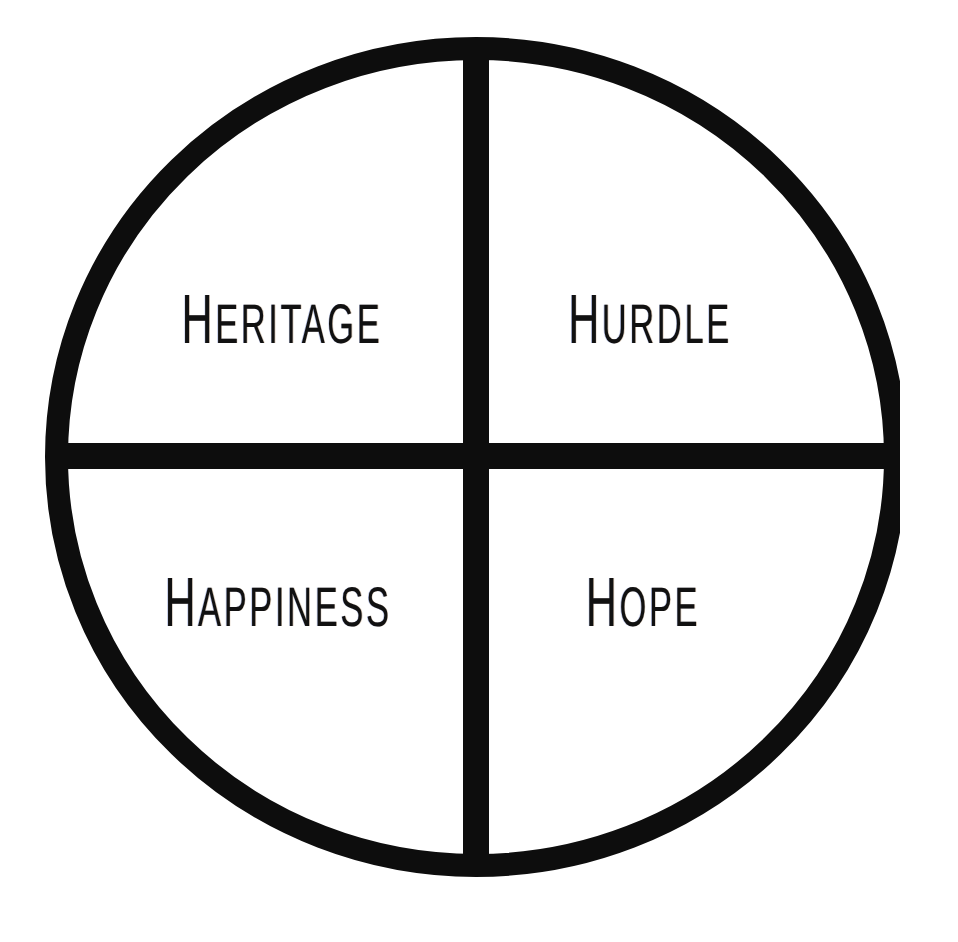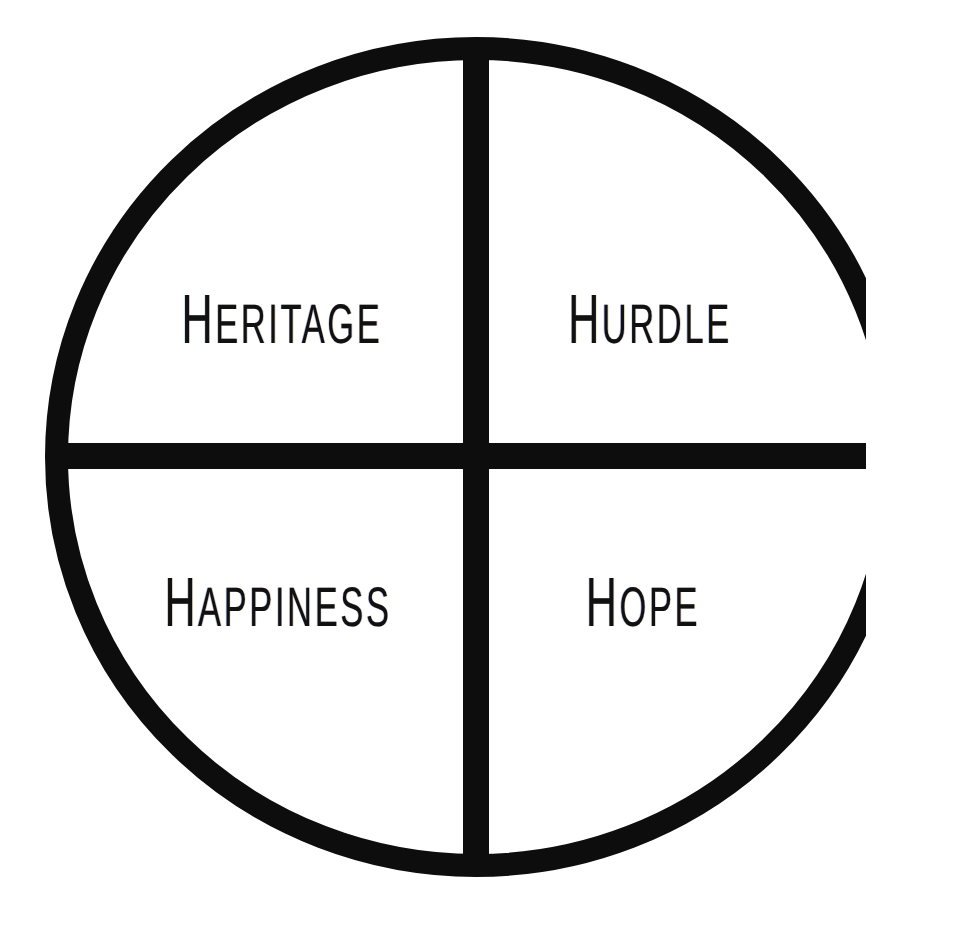--- a/index.html
+++ b/index.html
@@ -11,20 +11,21 @@
   body {
     font-family: "Liberation Sans", sans-serif;
   }
 
   #canvas {
     position: relative;
     width: 866px;
     height: 942px;
     background: #ffffff;
     overflow: hidden;
+    padding-left: 34px;
   }
 
   #diagram-svg {
     position: absolute;
     left: 0;
     top: 0;
     width: 958px;
     height: 942px;
     display: block;
   }

